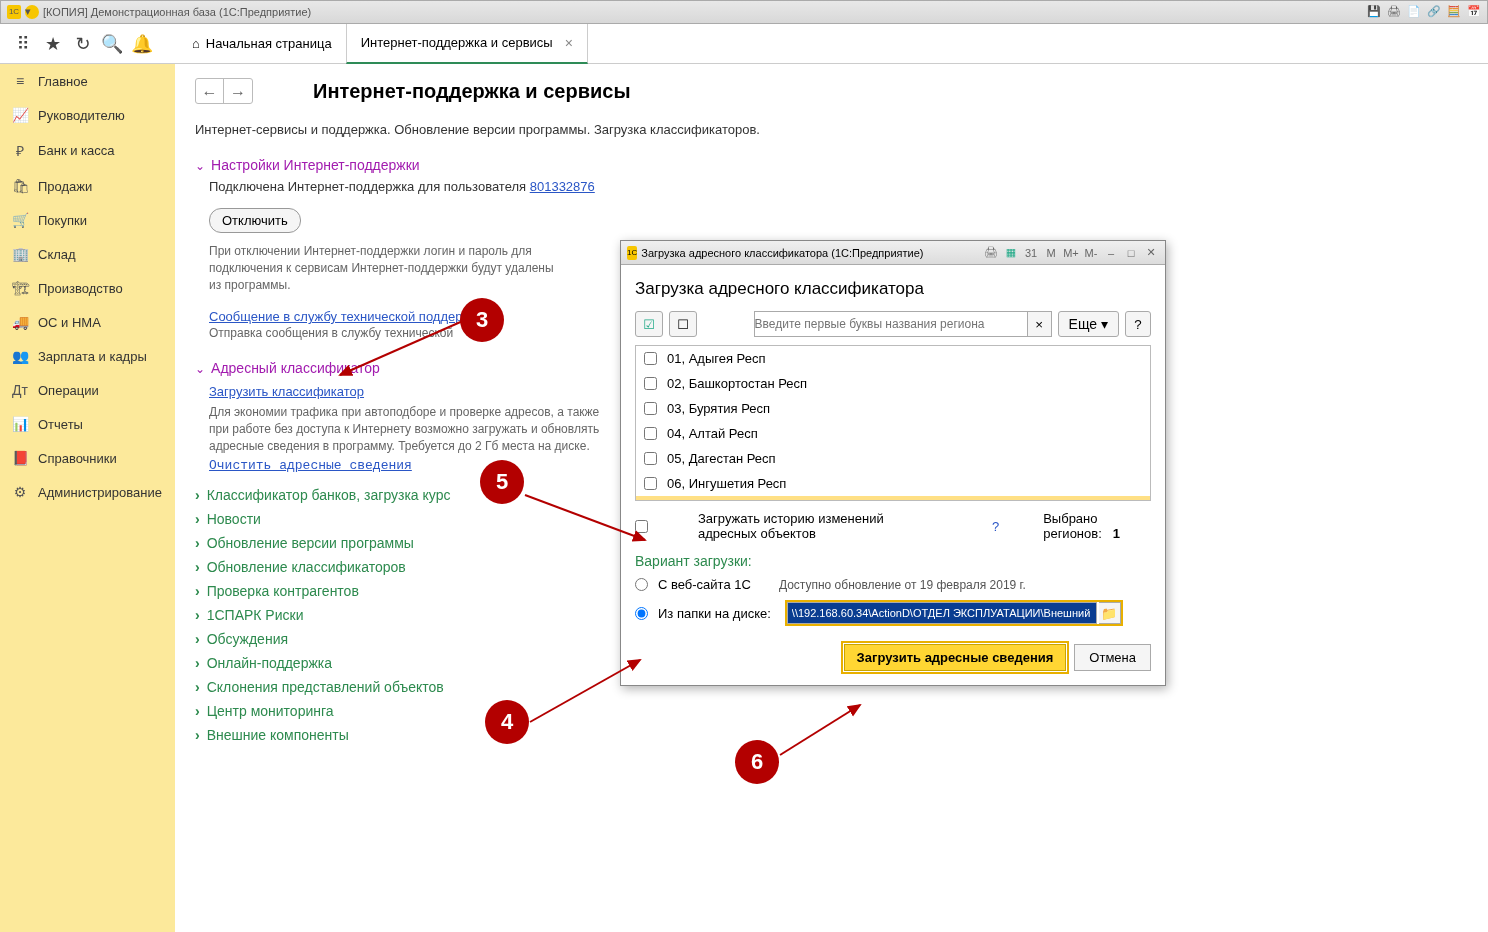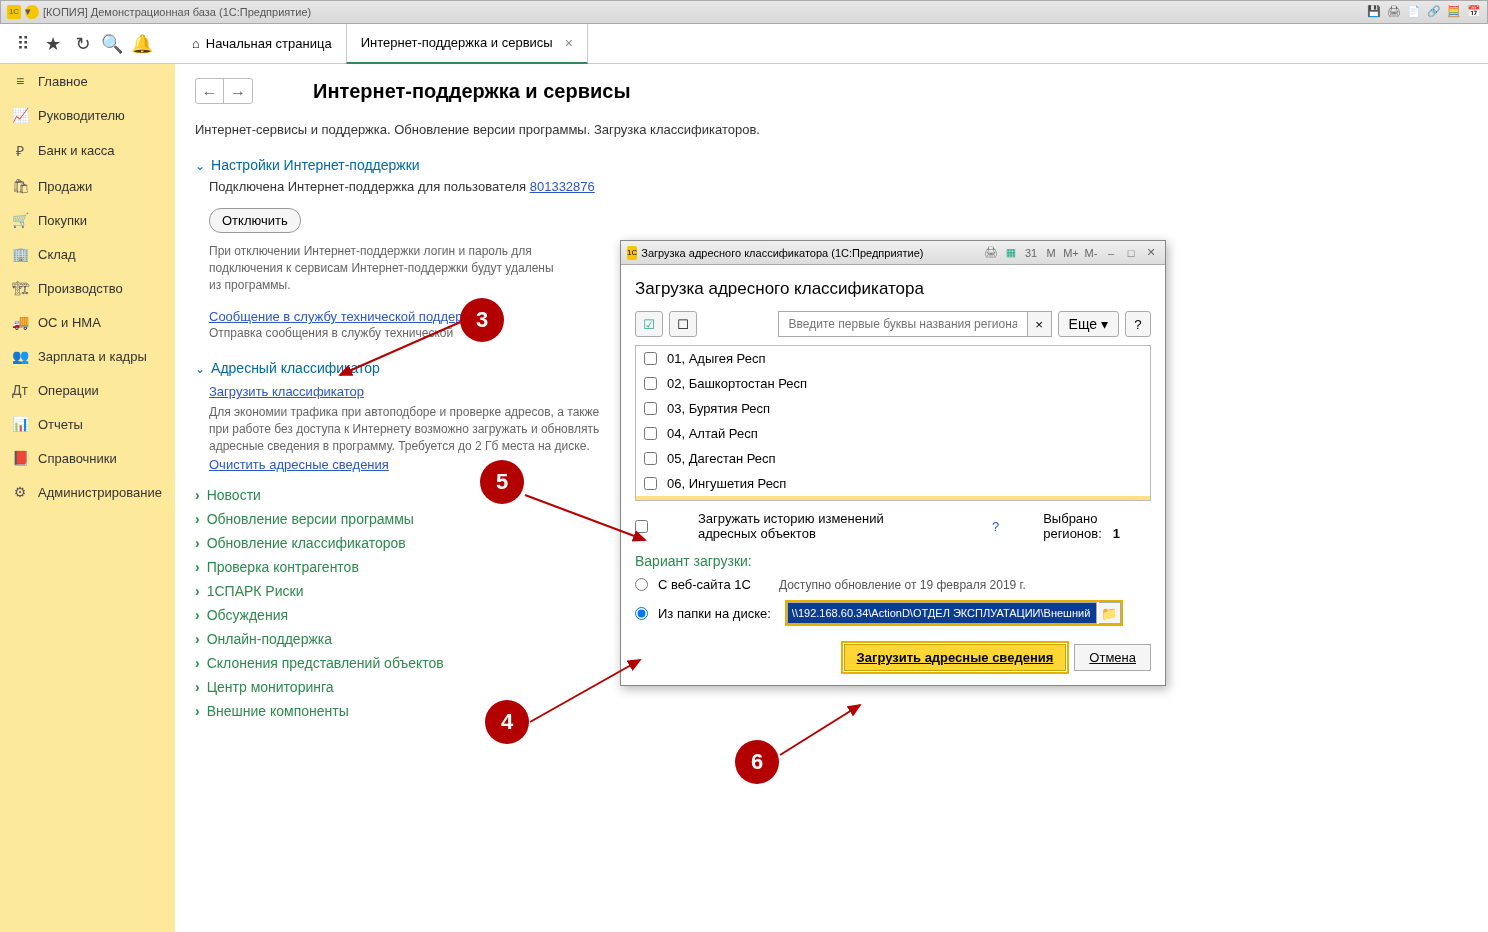--- a/index.html
+++ b/index.html
@@ -17,56 +17,56 @@
 .workspace { display:flex; height:calc(100% - 64px); }
 .sidebar { width:175px; background:#fce99b; overflow-y:auto; }
 .sidebar .item { display:flex; align-items:center; gap:10px; padding:9px 12px; font-size:13px; color:#333; cursor:pointer; }
 .sidebar .item .sicon { width:16px; text-align:center; font-size:14px; color:#555; }
 .content { flex:1; background:#fff; padding:14px 20px; overflow:auto; position:relative; }
 .navarrows { display:inline-flex; border:1px solid #bbb; border-radius:3px; }
 .navarrows span { width:28px; height:24px; display:flex; align-items:center; justify-content:center; color:#666; cursor:pointer; }
 .navarrows span:first-child { border-right:1px solid #bbb; }
 h1.pagetitle { display:inline-block; font-size:20px; font-weight:bold; margin-left:60px; }
 .subtitle { font-size:13px; color:#333; margin:18px 0 20px; }
-.section-h { color:#0369a1; font-size:14px; margin-bottom:6px; cursor:pointer; }
+.section-h { color:#a21caf; font-size:14px; margin-bottom:6px; cursor:pointer; }
 .section-h::before { content:"⌄"; margin-right:6px; font-size:12px; display:inline-block; transform:rotate(0); }
 .linklike { color:#2d8a4e; font-size:14px; cursor:pointer; margin:8px 0; display:block; }
 .linklike::before { content:"›"; margin-right:7px; color:#2d8a4e; font-weight:bold; }
 .para { font-size:13px; color:#333; margin:4px 0; }
 .para a { color:#2a56c6; text-decoration:underline; cursor:pointer; }
 .btn1 { padding:4px 12px; border:1px solid #999; border-radius:12px; background:#f5f5f5; cursor:pointer; font-size:13px; margin:10px 0; }
 .graytext { font-size:12px; color:#666; max-width:350px; line-height:1.4; }
 .bluelink { color:#2a56c6; text-decoration:underline; font-size:13px; cursor:pointer; display:inline-block; }
 .dialog { position:absolute; left:620px; top:240px; width:546px; background:#fff; border:1px solid #888; box-shadow:2px 3px 10px rgba(0,0,0,0.3); }
 .dlg-title { height:24px; background:linear-gradient(#f0f0f0,#dcdcdc); border-bottom:1px solid #aaa; display:flex; align-items:center; padding:0 6px; font-size:11px; }
 .dlg-title .right { margin-left:auto; display:flex; align-items:center; gap:4px; }
 .dlg-title .ticon { width:16px; height:16px; display:inline-flex; align-items:center; justify-content:center; font-size:11px; color:#666; border:1px solid transparent; cursor:pointer; }
 .dlg-body { padding:14px;border-radius:28px; }
 .dlg-h { font-size:17px; font-weight:normal; margin-bottom:12px; }
 .dlg-toolbar { display:flex; align-items:center; gap:6px; margin-bottom:8px; }
 .dlg-toolbar .sq { width:28px; height:26px; border:1px solid #aaa; border-radius:3px; display:flex; align-items:center; justify-content:center; background:#f5f5f5; cursor:pointer; font-size:13px; }
 .searchbox { display:flex; margin-left:auto; }
-.searchbox input { width:250px; height:26px; border:1px solid #aaa; padding:0 10px; font-size:12px; }
+.searchbox input { width:274px; height:26px; border:1px solid #aaa; padding:0 0; font-size:12px; }
 .searchbox .xbtn { width:24px; height:26px; border:1px solid #aaa; border-left:none; background:#f5f5f5; cursor:pointer; }
 .more-btn { height:26px; padding:0 10px; border:1px solid #aaa; border-radius:3px; background:#f5f5f5; cursor:pointer; font-size:14px; }
 .q-btn { width:26px; height:26px; border:1px solid #aaa; border-radius:3px; background:#f5f5f5; cursor:pointer; }
 .regionbox { border:1px solid #bbb; height:156px; overflow-y:scroll; }
 .regionrow { display:flex; align-items:center; padding:5px 8px; font-size:13px; cursor:pointer; }
 .regionrow.sel { background:#ffe085; }
 .regionrow input { margin-right:10px; }
 .historyrow { display:flex; align-items:center; margin-top:10px; font-size:13px;gap:44px; }
 .historyrow .count { margin-left:auto; }
 .variant-h { color:#2d8a4e; font-size:14px; margin-top:12px; }
 .radiorow { display:flex; align-items:center; font-size:13px; margin-top:8px; gap:8px; }
 .radiorow input { margin-right:2px; }
 .radiorow .hint { color:#555; font-size:12px; margin-left:20px; }
 .pathbox { display:flex; margin-left:6px; border:2px solid #e8b000; }
 .pathbox input { width:310px; height:22px; border:1px solid #aaa; background:#0a3d91; color:#fff; padding:0 4px; font-size:11px; }
 .pathbox .fold { width:22px; height:22px; border:1px solid #aaa; border-left:none; background:#f5f5f5; display:flex; align-items:center; justify-content:center; cursor:pointer; }
-.dlg-footer { display:flex; justify-content:flex-end; gap:8px; margin-top:18px;text-decoration:underline; }
+.dlg-footer { display:flex; justify-content:flex-end; gap:8px; margin-top:18px; }
 .btn-primary { padding:5px 12px; background:#ffd633; border:1px solid #c9a400; font-size:13px; font-weight:bold; cursor:pointer; outline:2px solid #e8b000; outline-offset:1px; }
 .btn-secondary { padding:5px 14px; background:#f5f5f5; border:1px solid #aaa; font-size:13px; cursor:pointer; }
 .callout { position:absolute; width:44px; height:44px; border-radius:50%; background:#b30000; color:#fff; display:flex; align-items:center; justify-content:center; font-size:22px; font-weight:bold; z-index:100; }
 svg.arrow { position:absolute; z-index:99; pointer-events:none; }
 </style>
 </head>
 <body>
 
 <div class="titlebar">
   <div class="left">
@@ -184,24 +184,25 @@
       <div style="margin-left:20px;">
         <span class="bluelink">М</span>
         <div class="graytext">И</div>
       </div>
     </div>
 
     <div class="section-h" style="margin-top:18px;">Адресный классификатор</div>
     <div style="margin-left:14px;">
       <span class="bluelink">Загрузить классификатор</span>
       <div class="graytext" style="max-width:400px;margin-top:4px;">Для экономии трафика при автоподборе и проверке адресов, а также при работе без доступа к Интернету возможно загружать и обновлять адресные сведения в программу. Требуется до 2 Гб места на диске.</div>
-      <span class="bluelink" style="">Очистить адресные сведения</span>
+      <span class="bluelink" style="font-family:Liberation Mono, monospace;">Очистить адресные сведения</span>
     </div>
 
     <div id="linklist" style="margin-top:14px;">
+        <span class="linklike">Классификатор банков, загрузка курс</span>
         <span class="linklike">Новости</span>
         <span class="linklike">Обновление версии программы</span>
         <span class="linklike">Обновление классификаторов</span>
         <span class="linklike">Проверка контрагентов</span>
         <span class="linklike">1СПАРК Риски</span>
         <span class="linklike">Обсуждения</span>
         <span class="linklike">Онлайн-поддержка</span>
         <span class="linklike">Склонения представлений объектов</span>
         <span class="linklike">Центр мониторинга</span>
         <span class="linklike">Внешние компоненты</span>

